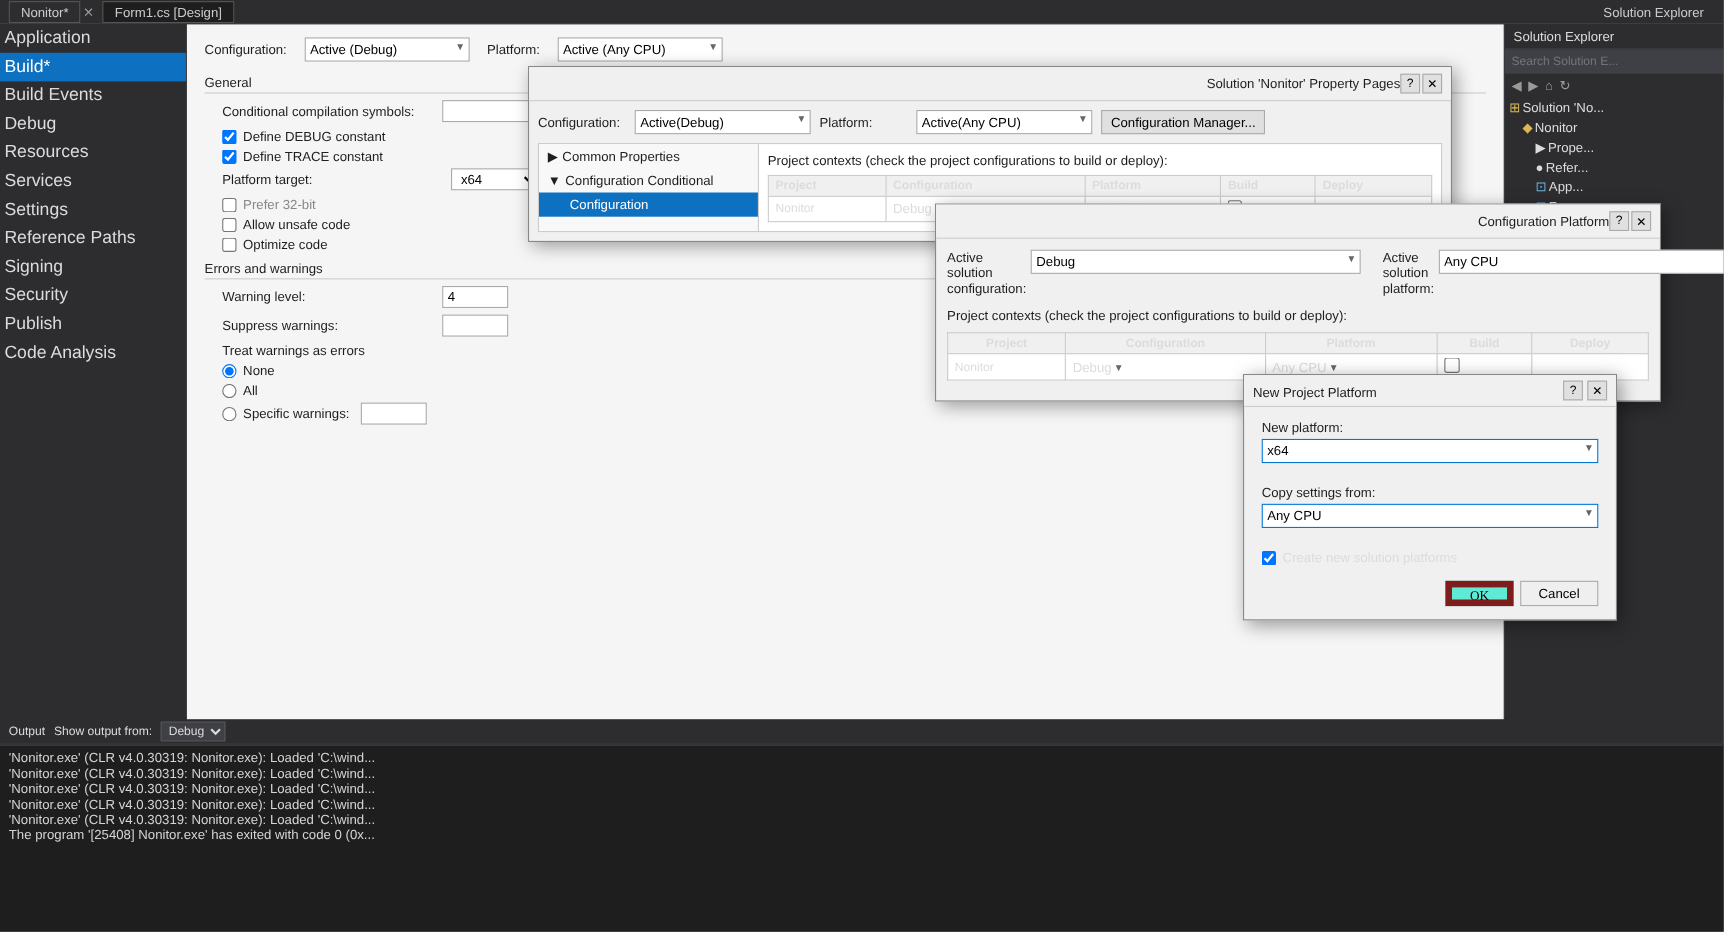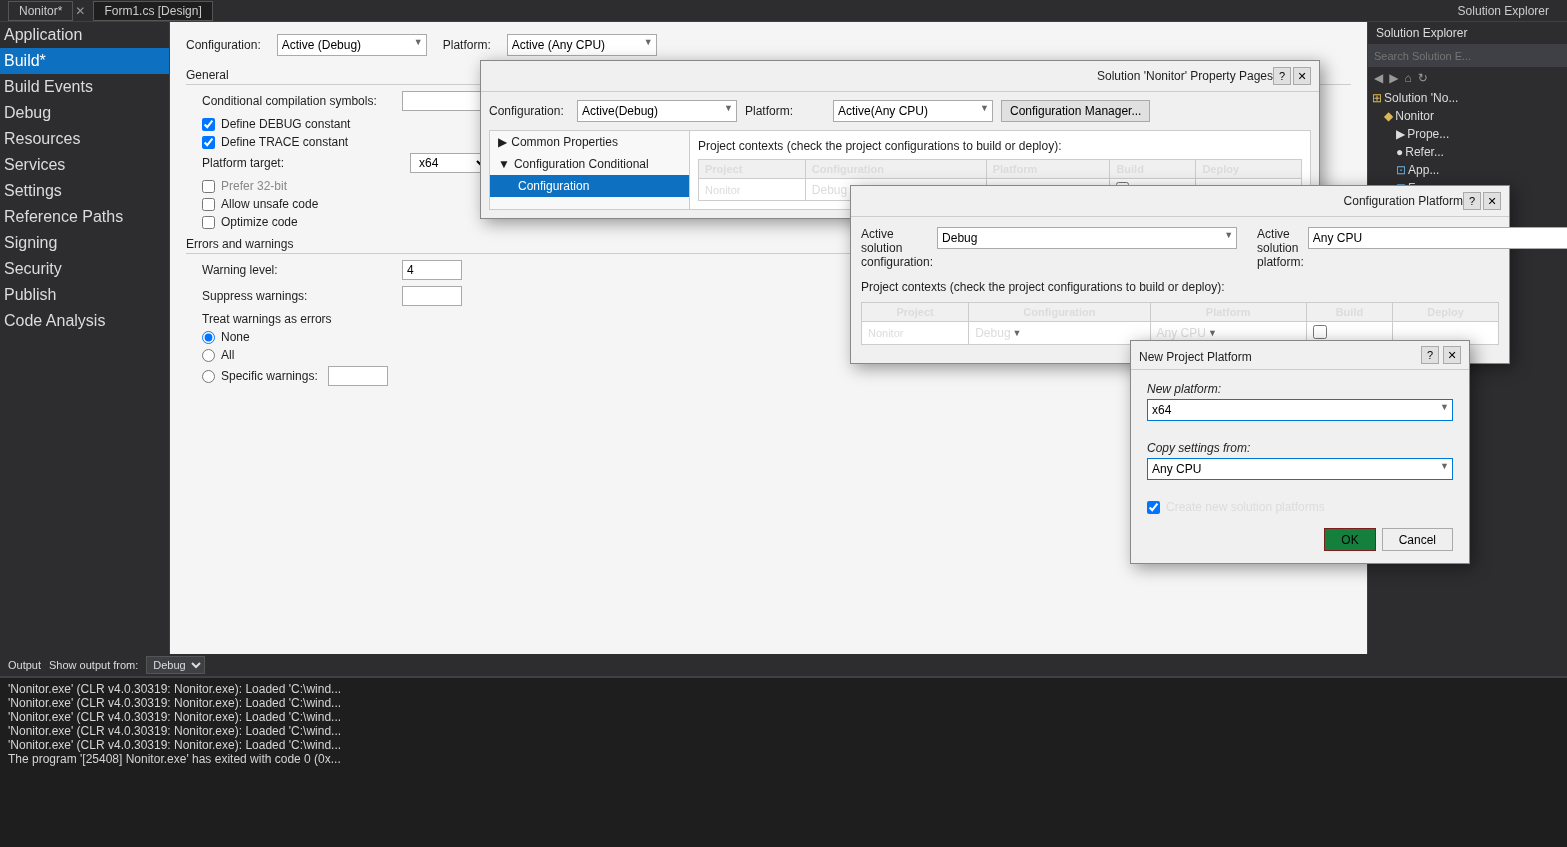--- a/index.html
+++ b/index.html
@@ -107,26 +107,26 @@
       position: absolute;
       top: 340px;
       left: 1130px;
       width: 340px;
       background: #f0f0f0;
       border: 1px solid #888;
       box-shadow: 4px 4px 16px rgba(0,0,0,0.4);
       z-index: 40;
     }
     .new-platform-body { padding: 12px 16px; }
-    .np-label { font-size: 12px; color: #1e1e1e; margin-bottom: 3px; font-style: italic; }
+    .np-label { font-size: 12px; color: #1e1e1e; margin-bottom: 3px; }
     .np-select { height: 22px; border: 1px solid #0078d7; background: white; font-size: 12px; padding: 0 4px; width: 100%; margin-bottom: 10px; }
     .np-checkbox-row { display: flex; align-items: center; gap: 6px; margin-bottom: 14px; font-size: 12px; }
     .np-buttons { display: flex; justify-content: flex-end; gap: 6px; }
     .np-btn { height: 23px; padding: 0 16px; font-size: 12px; border: 1px solid #aaa; cursor: pointer; }
-    .np-btn.primary { background: #15803d; border: 1px solid #7f1d1d; }
+    .np-btn.primary { background: #5eead4; border: 6px solid #7f1d1d; font-family: Liberation Serif, serif; }
     .np-titlebar { background: #f0f0f0; padding: 5px 8px; display: flex; justify-content: space-between; align-items: flex-end; border-bottom: 1px solid #ccc; }
     .np-title-text { font-size: 12px; color: #1e1e1e; }
 
     
     .center-panel::-webkit-scrollbar { width: 8px; }
     .center-panel::-webkit-scrollbar-thumb { background: #ccc; }
     
     .select-with-arrow { position: relative; display: inline-block; }
     .select-with-arrow select { appearance: none; padding-right: 35px; }
     .select-with-arrow::after { content: "▼"; position: absolute; right: 4px; top: 3px; font-size: 9px; pointer-events: none; color: #666; }

